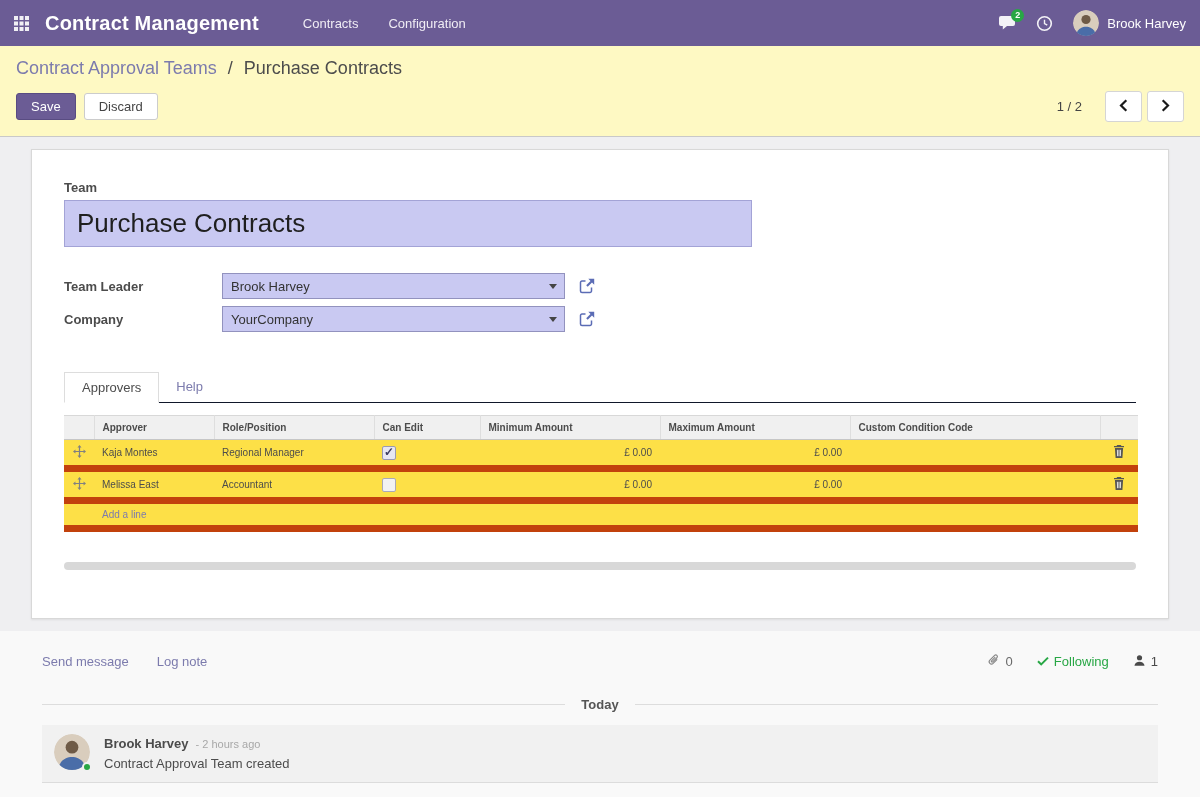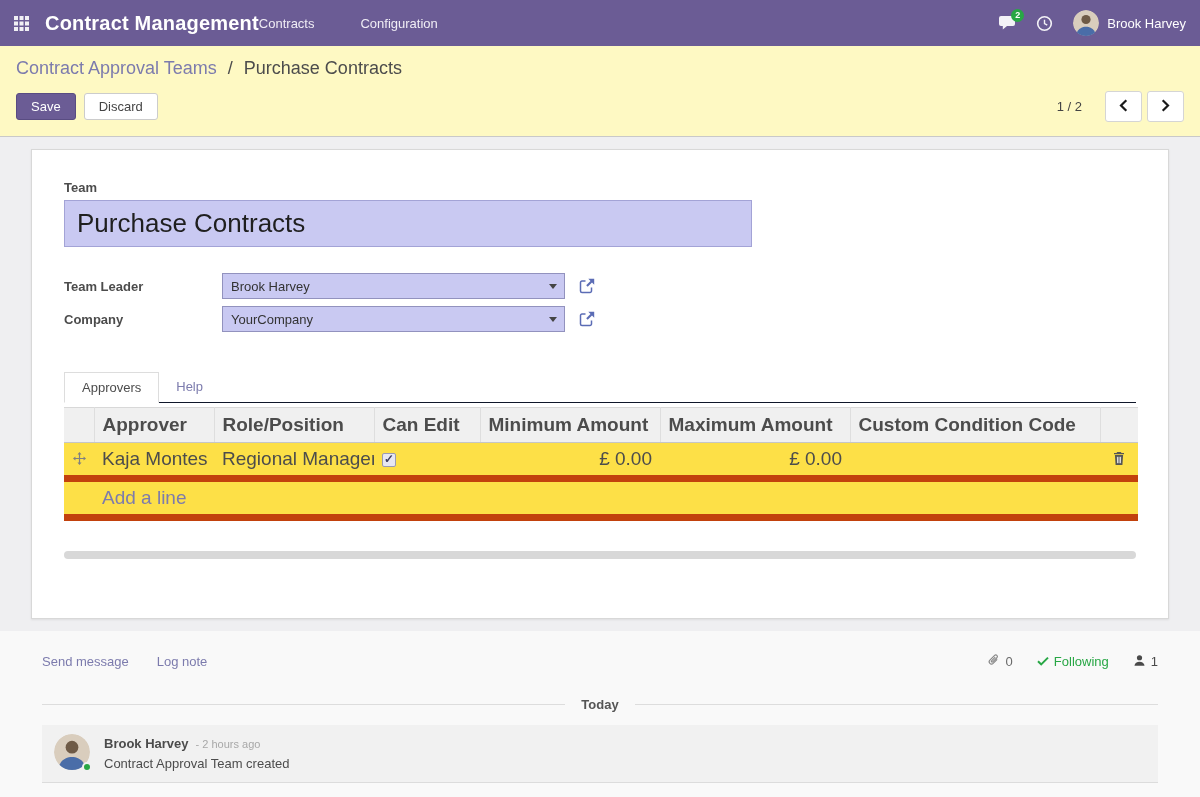--- a/index.html
+++ b/index.html
@@ -4,21 +4,21 @@
 <style>
   *{box-sizing:border-box;margin:0;padding:0}
   html,body{width:1200px;height:797px}
   body{font-family:"Liberation Sans",sans-serif;font-size:13px;color:#4c4c4c;background:#fff}
   .app{width:1200px;height:797px;display:flex;flex-direction:column;overflow:hidden}
 
   
   .navbar{height:46px;background:#6b5c95;display:flex;align-items:center;padding:0 14px;color:#fff;flex:0 0 auto}
   .apps-icon{display:flex;align-items:center;margin-right:16px;cursor:pointer;opacity:.9}
   .app-title{font-size:20px;font-weight:bold;letter-spacing:.2px;cursor:pointer}
-  .nav-menu{display:flex;gap:46px}
+  .nav-menu{display:flex;margin-left:44px;gap:30px}
   .nav-menu .nav-item{font-size:13px;color:#f0edf5;cursor:pointer}
   .nav-right{margin-left:auto;display:flex;align-items:center;gap:20px}
   .nav-icon{position:relative;display:flex;align-items:center;cursor:pointer}
   .badge{position:absolute;top:-6px;right:-8px;background:#28a745;color:#fff;font-size:9px;line-height:13px;min-width:13px;height:13px;border-radius:7px;text-align:center;padding:0 3px;font-weight:bold}
   .nav-user{display:flex;align-items:center;gap:8px;cursor:pointer}
   .avatar-sm{width:26px;height:26px;border-radius:50%;overflow:hidden;flex:0 0 auto;display:block}
   .nav-user-name{font-size:13px;color:#fff}
 
   
   .control-panel{background:#fef9c3;padding:12px 16px 14px;border-bottom:1px solid #c9c9c9;flex:0 0 auto}
@@ -46,21 +46,21 @@
   .caret{position:absolute;right:7px;top:10px;width:0;height:0;border-left:4px solid transparent;border-right:4px solid transparent;border-top:5px solid #444}
   .ext-link{margin-left:14px;display:flex;align-items:center;cursor:pointer}
 
   
   .tabs{display:flex;margin-top:40px;border-bottom:1px solid #0f172a}
   .tab{padding:7px 17px;font-size:13px;cursor:pointer}
   .tab.active{background:#fff;border:1px solid #ddd;border-bottom:1px solid #fff;margin-bottom:-1px;color:#4c4c4c}
   .tab.inactive{color:#7c7bad}
 
   
-  .approvers-table{width:100%;border-collapse:collapse;table-layout:fixed;margin-top:4px;font-size:19px;color:#4c4c4c}
+  .approvers-table{width:100%;border-collapse:collapse;table-layout:fixed;margin-top:12px;font-size:10px;color:#4c4c4c}
   .approvers-table th{background:#f0f0f0;font-weight:bold;text-align:left;padding:6px 8px;border-top:1px solid #d8d8d8;border-bottom:1px solid #c6c6c6;border-right:1px solid #dedede;overflow:hidden;white-space:nowrap}
   .approvers-table th:last-child{border-right:none}
   .approvers-table td{padding:5px 8px;border-bottom:7px solid #c2410c;background:#fde047;overflow:hidden;white-space:nowrap}
   .num{text-align:right}
   .handle-cell,.trash-cell{text-align:center;cursor:pointer}
   .cb{display:inline-block;width:14px;height:14px;border:1px solid #a9a9b8;background:#f2f2f2;border-radius:2px;position:relative;vertical-align:middle;cursor:pointer}
   .cb[data-checked="true"]{background:#e7e7f2;border-color:#9a9ab4}
   .cb[data-checked="true"]::after{content:"\2713";position:absolute;left:1px;top:-2px;font-size:12px;font-weight:bold;color:#3d3d60}
   .add-line-cell{padding-left:38px !important}
   .add-line{color:#7c7bad;cursor:pointer}
@@ -238,20 +238,39 @@
             <td class="num">£ 0.00</td>
             <td></td>
             <td class="trash-cell">
               <span><svg width="12" height="13" viewBox="0 0 12 13">
                     <path fill="#555555" d="M4.2 0h3.6l.7.9H11v1.3H1V.9h2.5L4.2 0zM1.9 3.1h8.2l-.7 9.9H2.6L1.9 3.1z"></path>
                     <path stroke="#f1f1f1" stroke-width=".9" fill="none" d="M4.4 4.8l.2 6.4M6 4.8v6.4M7.6 4.8l-.2 6.4"></path>
                   </svg></span>
             </td>
           </tr>
           <tr>
+            <td class="handle-cell">
+              <span><svg width="13" height="13" viewBox="0 0 16 16">
+                    <path fill="#808080" d="M8 0 10.5 3 8.75 3 8.75 7.25 13 7.25 13 5.5 16 8 13 10.5 13 8.75 8.75 8.75 8.75 13 10.5 13 8 16 5.5 13 7.25 13 7.25 8.75 3 8.75 3 10.5 0 8 3 5.5 3 7.25 7.25 7.25 7.25 3 5.5 3 Z"></path>
+                  </svg></span>
+            </td>
+            <td>Melissa East</td>
+            <td>Accountant</td>
+            <td><span class="cb" data-checked="false"></span></td>
+            <td class="num">£ 0.00</td>
+            <td class="num">£ 0.00</td>
+            <td></td>
+            <td class="trash-cell">
+              <span><svg width="12" height="13" viewBox="0 0 12 13">
+                    <path fill="#555555" d="M4.2 0h3.6l.7.9H11v1.3H1V.9h2.5L4.2 0zM1.9 3.1h8.2l-.7 9.9H2.6L1.9 3.1z"></path>
+                    <path stroke="#f1f1f1" stroke-width=".9" fill="none" d="M4.4 4.8l.2 6.4M6 4.8v6.4M7.6 4.8l-.2 6.4"></path>
+                  </svg></span>
+            </td>
+          </tr>
+          <tr>
             <td colspan="8" class="add-line-cell">
               <span class="add-line">Add a line</span>
             </td>
           </tr>
         </tbody>
       </table>
 
       <div class="hscroll"></div>
 
     </div>

